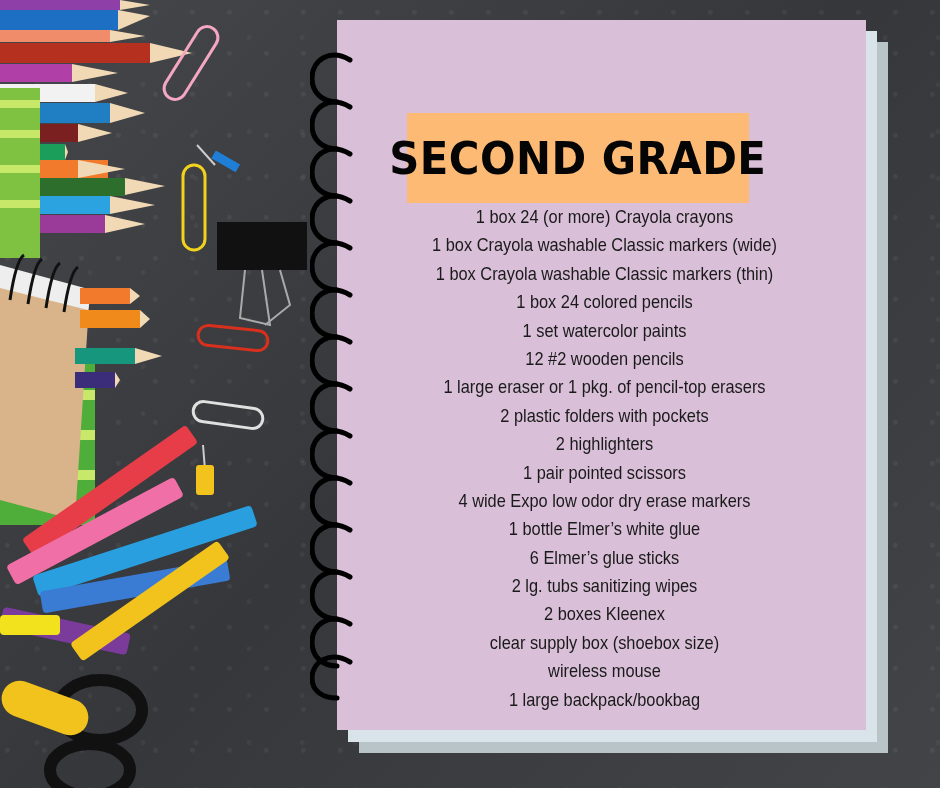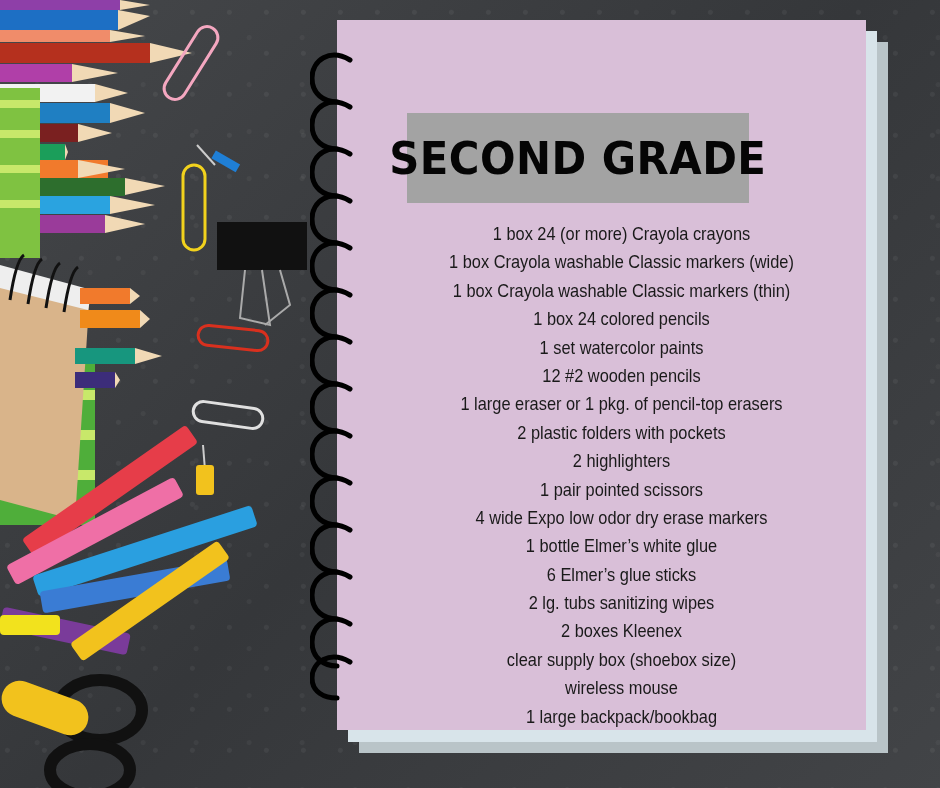--- a/index.html
+++ b/index.html
@@ -10,25 +10,25 @@
       radial-gradient(circle at 70% 80%, rgba(255,255,255,0.04) 0 2px, transparent 3px),
       linear-gradient(135deg,#45474a 0%,#35373a 50%,#424447 100%);
     background-size:37px 41px,53px 47px,100% 100%;
     font-family:"Liberation Sans", sans-serif;}
   .deco{position:absolute;left:0;top:0;width:330px;height:788px;}
   .sheet{position:absolute;}
   .sheet-back{left:359px;top:42px;width:529px;height:711px;background:#b9c4c8;}
   .sheet-mid{left:348px;top:31px;width:529px;height:711px;background:#d8e4ea;}
   .sheet-front{left:337px;top:20px;width:529px;height:710px;background:#d9bfd8;}
   .spiral{position:absolute;left:310px;top:52px;width:50px;height:650px;}
-  .title-box{position:absolute;left:407px;top:113px;width:342px;height:90px;background:#a3a3a3;
+  .title-box{position:absolute;left:407px;top:113px;width:342px;height:90px;background:#fdba74;
     display:flex;align-items:center;justify-content:center;}
   .title{font-family:"DejaVu Sans", sans-serif;font-weight:bold;font-size:45px;color:#050505;
     letter-spacing:0.5px;transform:scaleX(0.93);white-space:nowrap;}
-  .list{position:absolute;left:337px;top:203px;width:535px;margin:0;padding:17px;list-style:none;text-align:center;}
+  .list{position:absolute;left:337px;top:203px;width:535px;margin:0;padding:0;list-style:none;text-align:center;}
   .list li{height:28.4px;line-height:28.4px;font-size:18.2px;color:#1a1a1a;
     font-family:"Liberation Sans Narrow","Liberation Sans", sans-serif;transform:scaleX(0.9);white-space:nowrap;}
 </style>
 </head>
 <body>
 
 <svg class="deco" viewBox="0 0 330 788">
 
   <g>
     <rect x="0" y="0" width="120" height="10" fill="#8e3fa8"></rect>

